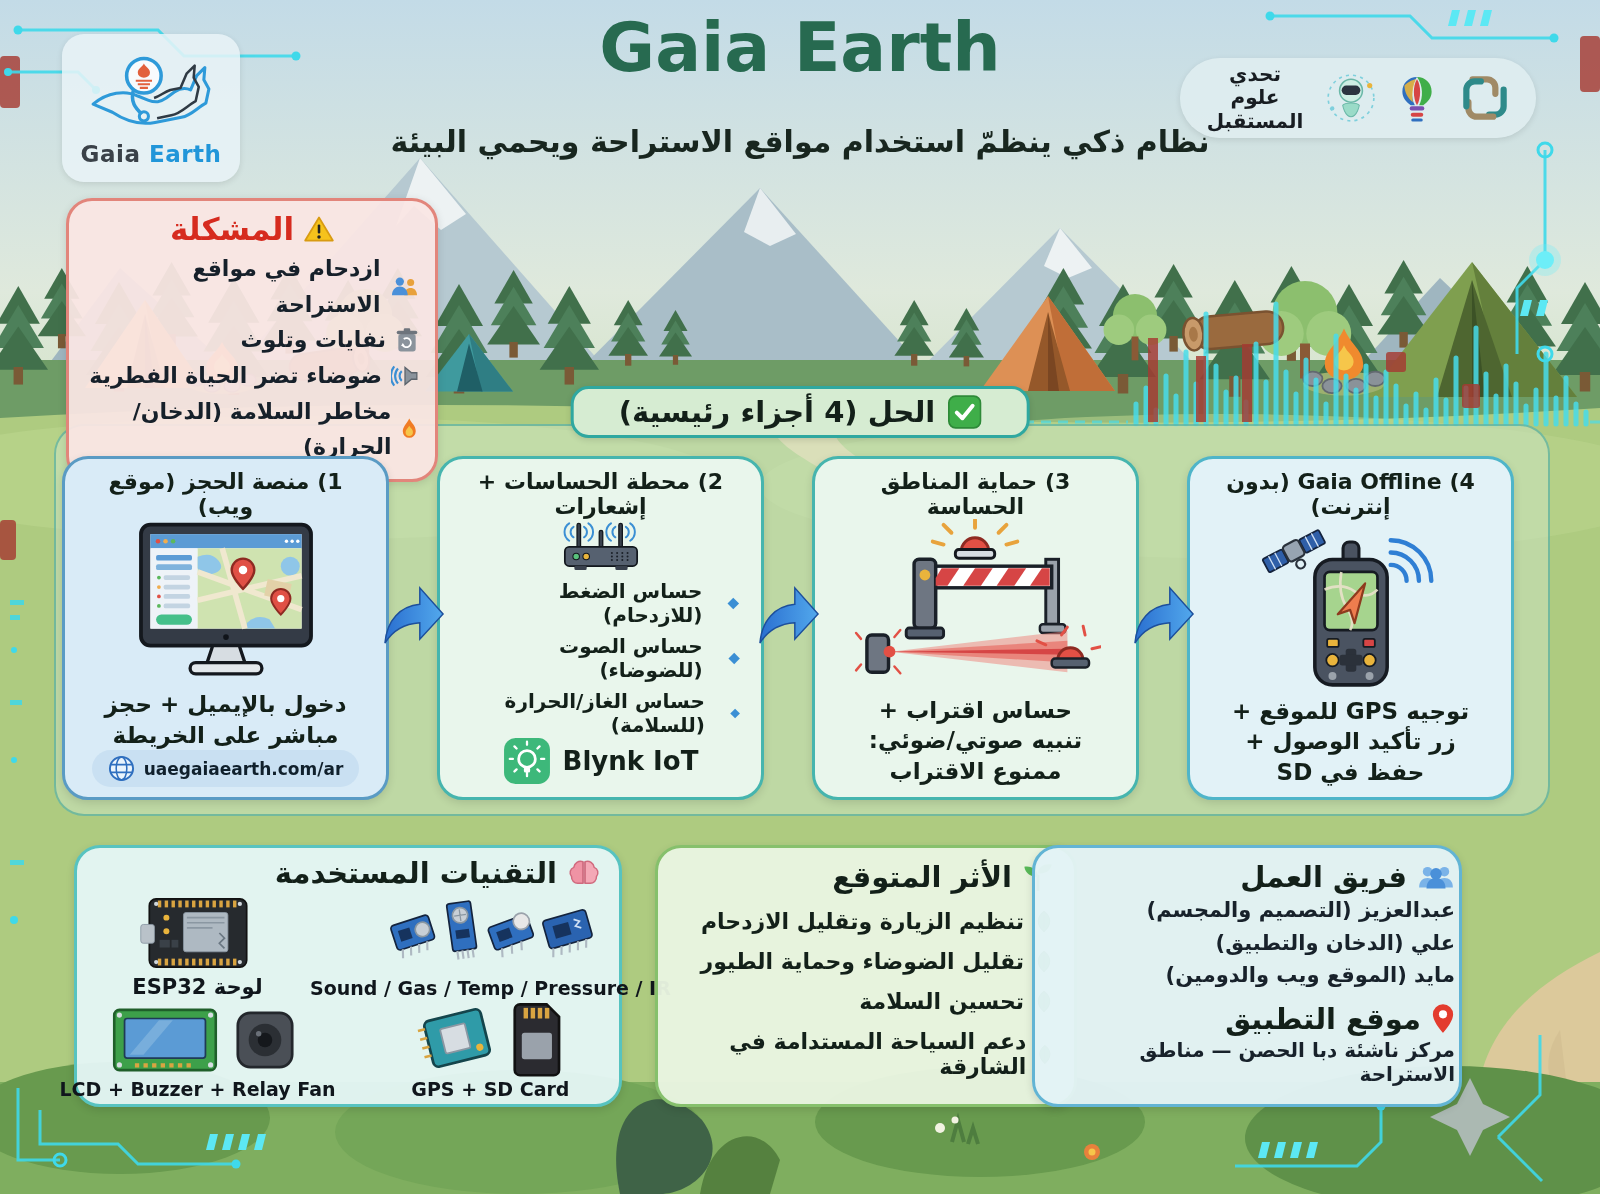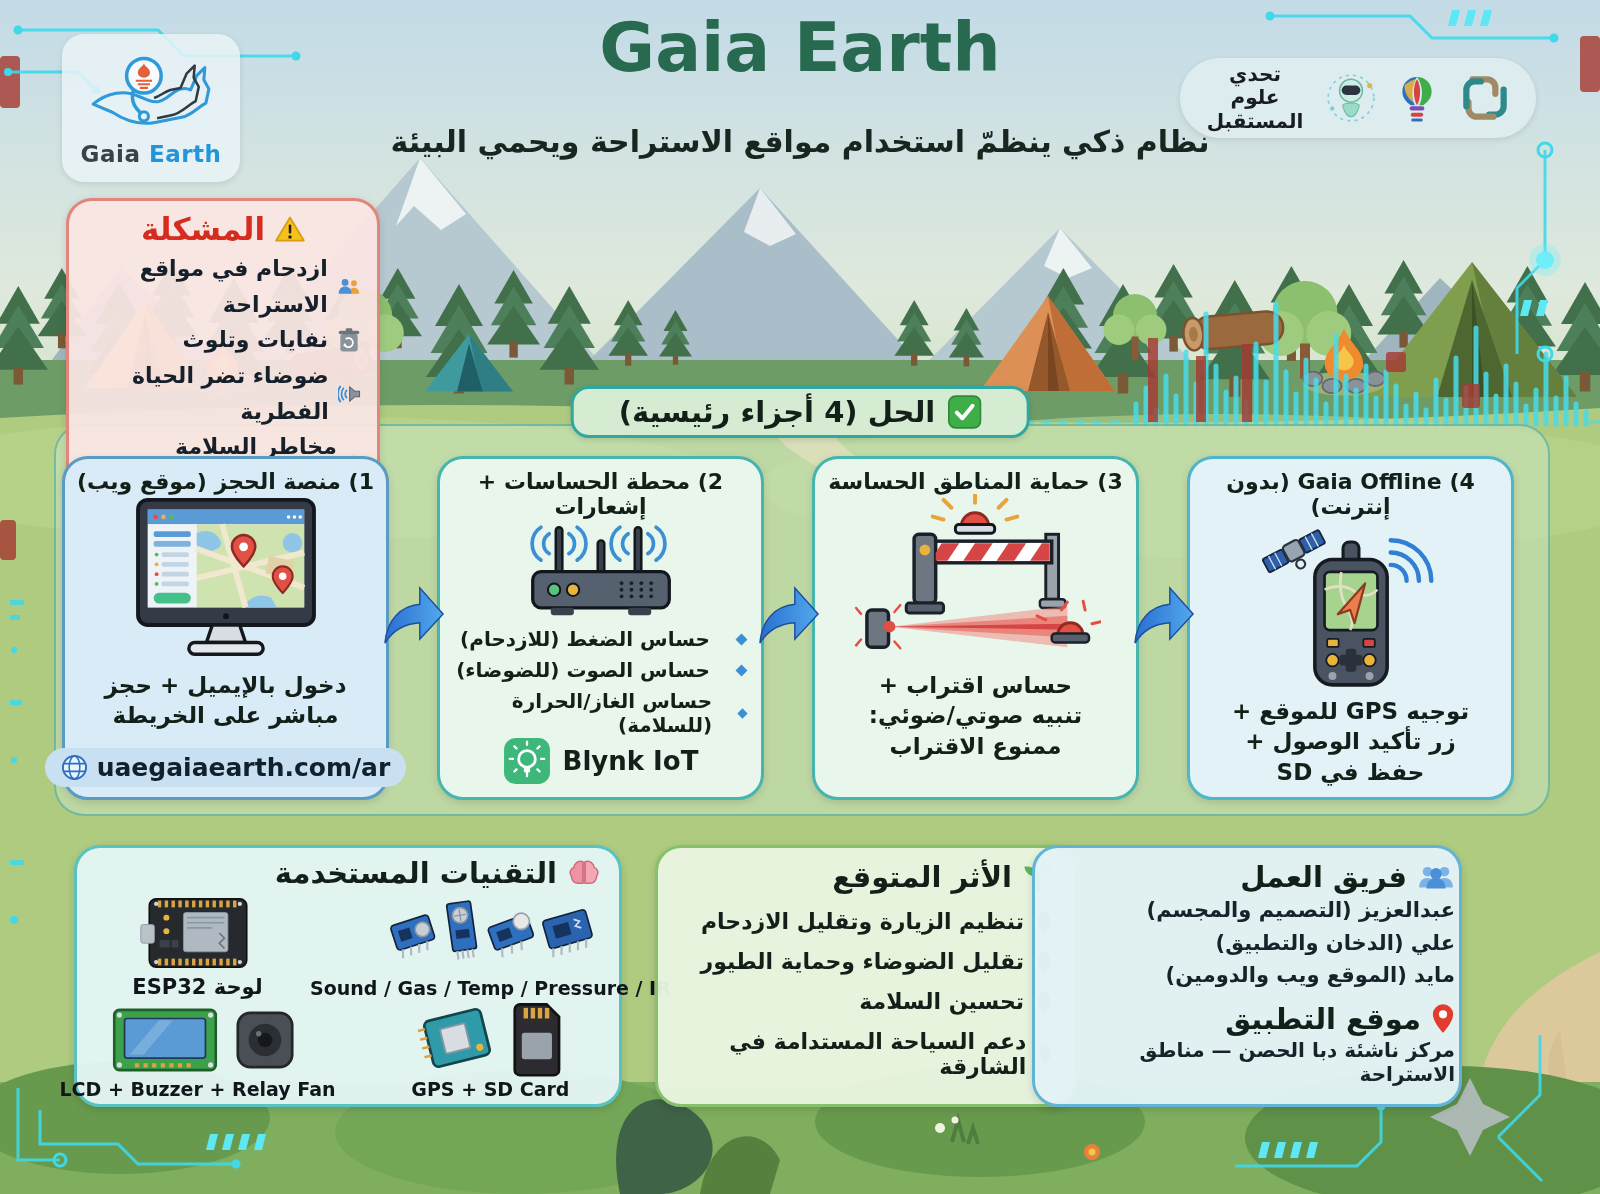--- a/index.html
+++ b/index.html
@@ -17,46 +17,46 @@
   .title{position:absolute;left:0;right:0;top:8px;margin:0;text-align:center;z-index:3;
     font-size:68px;font-weight:bold;color:#276a50}
   .subtitle{position:absolute;left:280px;right:280px;top:124px;text-align:center;z-index:3;
     font-size:30px;font-weight:bold;color:#18261f}
 
   .badge{position:absolute;right:64px;top:58px;height:80px;padding:0 22px;z-index:3;
     background:rgba(223,237,239,.9);border-radius:54px;display:flex;align-items:center;gap:16px;
     box-shadow:0 2px 6px rgba(0,0,0,.10)}
   .badge-text{font-size:20px;font-weight:bold;color:#181d22;text-align:center;line-height:1.18;width:106px}
 
-  .problem{position:absolute;left:66px;top:198px;width:314px;z-index:3;box-sizing:border-box;
+  .problem{position:absolute;left:66px;top:198px;width:372px;z-index:3;box-sizing:border-box;
     background:rgba(250,229,227,.94);border:3px solid #e2857b;border-radius:26px;
     padding:10px 16px 14px;box-shadow:0 2px 8px rgba(0,0,0,.12)}
   .p-title{display:flex;align-items:center;justify-content:center;gap:10px;
     font-size:31px;font-weight:bold;color:#d62b1f;margin-bottom:4px}
   .p-item{display:flex;align-items:center;gap:9px;justify-content:flex-start;
     font-size:22px;font-weight:bold;color:#16202a;line-height:1.62}
 
   .sol-panel{position:absolute;left:54px;top:424px;width:1492px;height:388px;z-index:2;
     background:rgba(205,230,200,.5);border:2px solid rgba(54,160,152,.55);border-radius:30px}
   .sol-banner{position:absolute;left:50%;transform:translateX(-50%);top:386px;z-index:5;
     display:flex;align-items:center;gap:12px;background:#d6ecd2;border:3px solid #2fa8a0;
     border-radius:18px;padding:6px 45px;font-size:29px;font-weight:bold;color:#132019;
     box-shadow:0 2px 6px rgba(0,0,0,.12);white-space:nowrap}
 
   .card{position:absolute;top:456px;width:327px;height:344px;border-radius:26px;z-index:4;
-    padding:10px 12px;box-sizing:border-box;display:flex;flex-direction:column;align-items:center;
+    padding:10px 20px;box-sizing:border-box;display:flex;flex-direction:column;align-items:center;
     box-shadow:0 3px 8px rgba(0,0,0,.12)}
   .card1{left:62px;background:#d9ebf7;border:3.5px solid #5a9bc4}
   .card2{left:437px;background:#e9f6ec;border:3.5px solid #46b5ae}
   .card3{left:812px;background:#e9f6ec;border:3.5px solid #46b5ae}
   .card4{left:1187px;background:#e2f2f7;border:3.5px solid #4fb5c9}
   .card-title{font-size:22px;font-weight:bold;color:#132019;text-align:center;width:100%}
   .card-desc{font-size:23px;font-weight:bold;color:#132019;text-align:center;line-height:1.32;margin-top:4px}
   .url-pill{margin-top:auto;display:flex;align-items:center;gap:9px;background:#c9e0f2;
-    border-radius:22px;padding:5px 16px;font-size:25px;font-weight:bold;color:#10202c}
+    border-radius:22px;padding:5px 16px;font-size:17px;font-weight:bold;color:#10202c}
   .bullets{width:100%;display:flex;flex-direction:column;gap:7px;margin-top:6px}
   .bullet{display:flex;align-items:center;gap:24px;justify-content:flex-start;
     font-size:20px;font-weight:bold;color:#132019}
   .blynk{display:flex;align-items:center;gap:12px;margin-top:auto;margin-bottom:2px;
     font-size:26px;font-weight:bold;color:#132019}
 
   .arrow{position:absolute;top:578px;width:62px;height:72px;z-index:6}
   .a1{left:383px}.a2{left:758px}.a3{left:1133px}
 
   .box{position:absolute;top:845px;height:262px;border-radius:26px;box-sizing:border-box;z-index:4;

